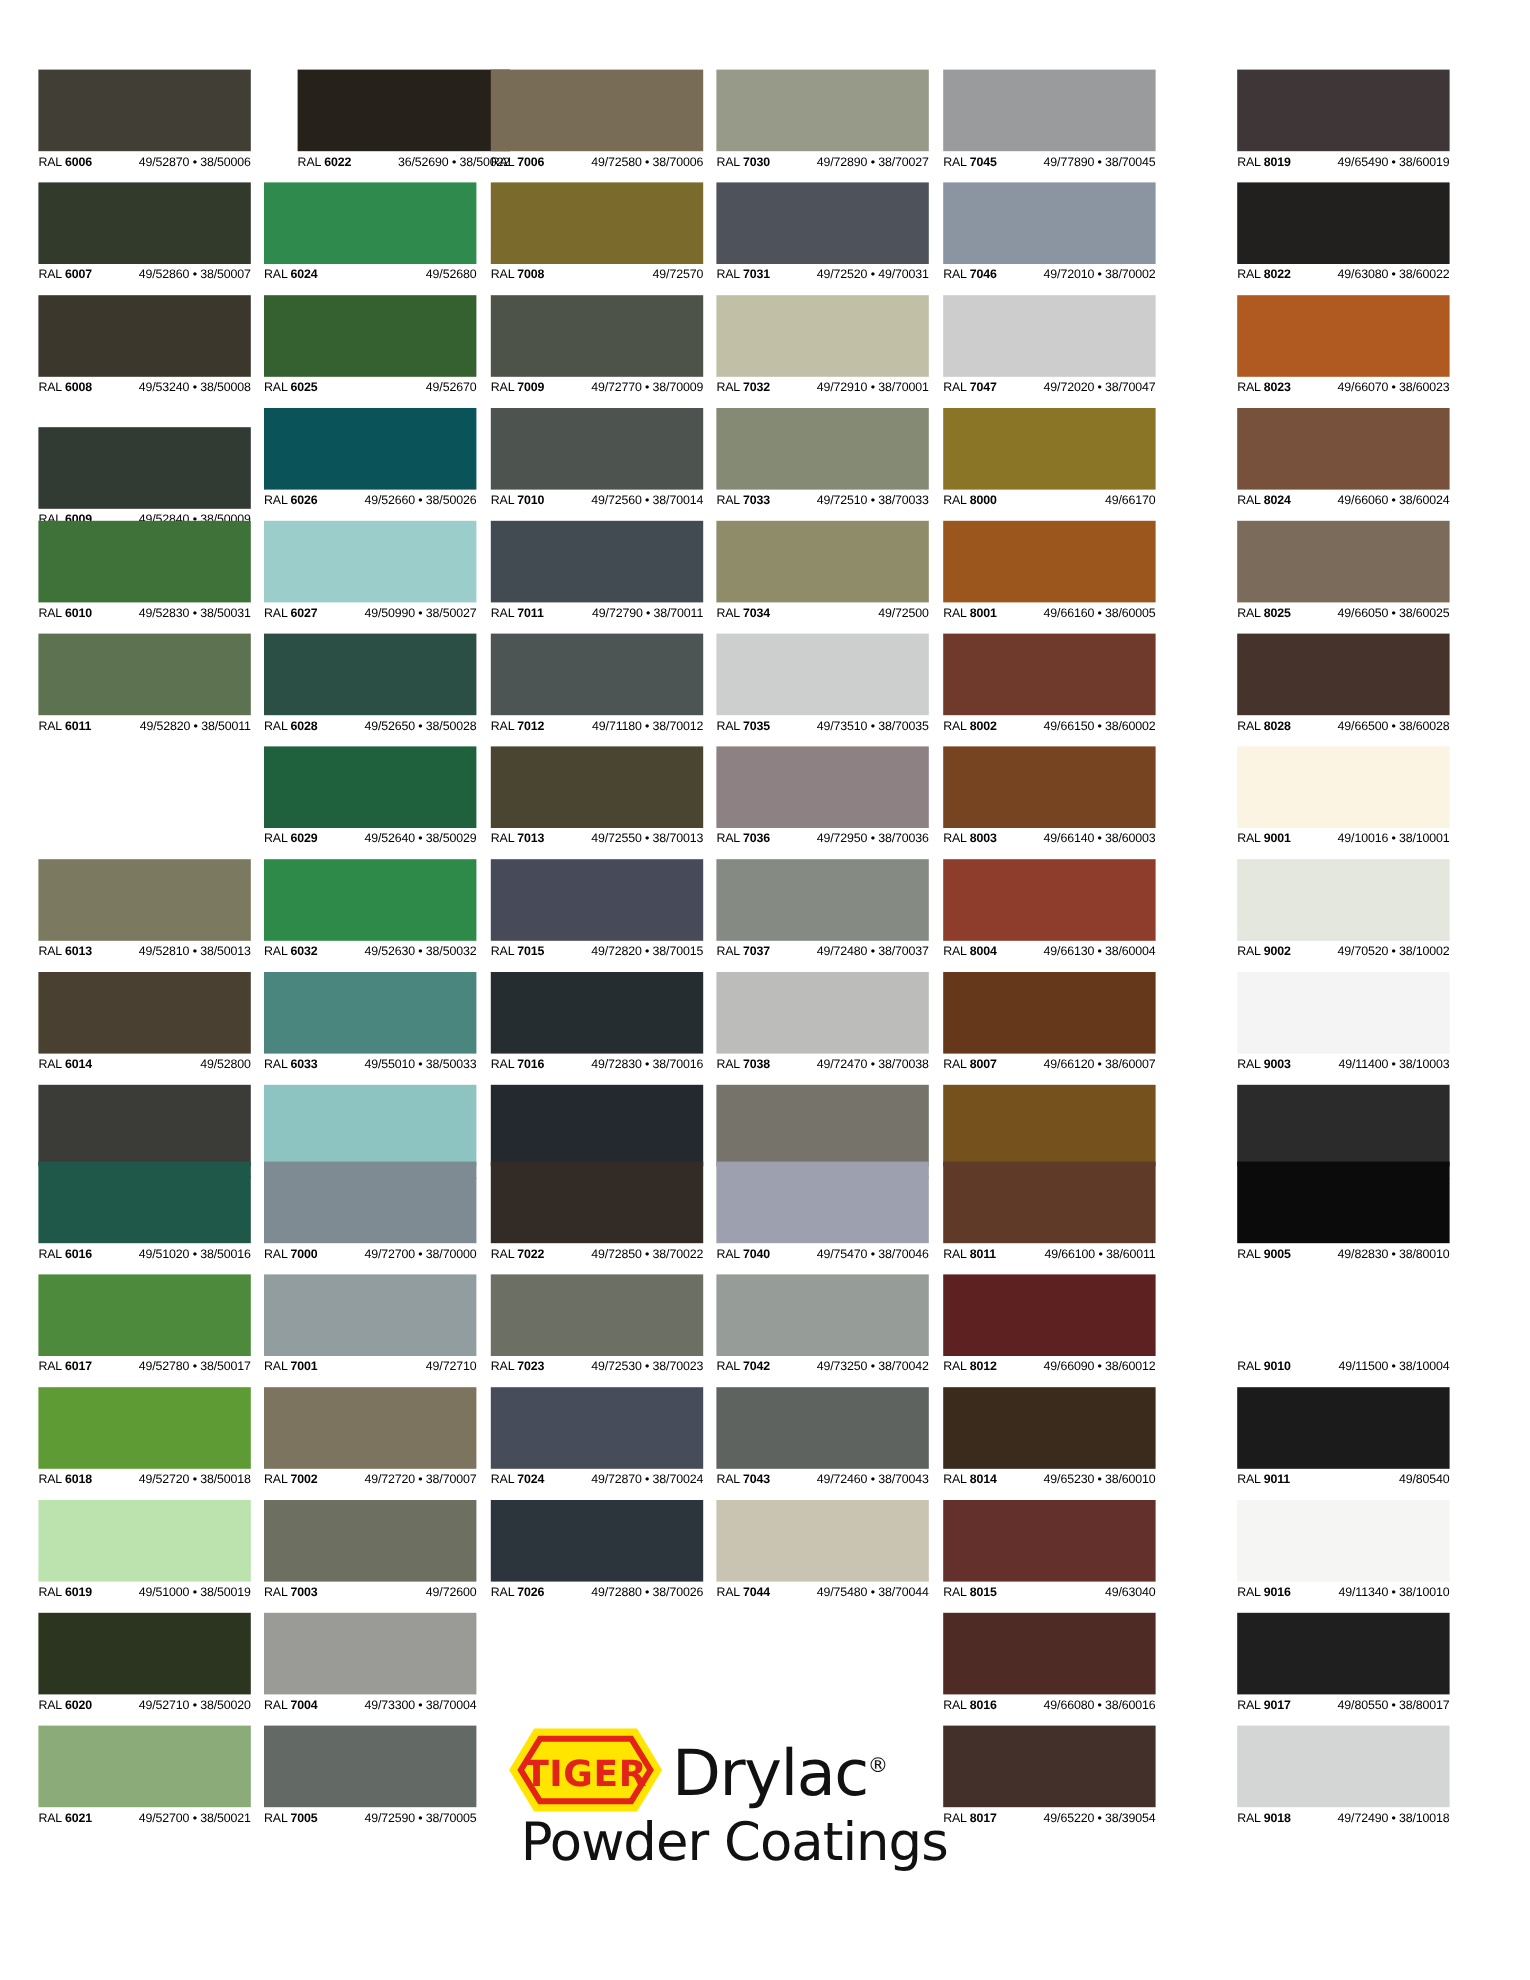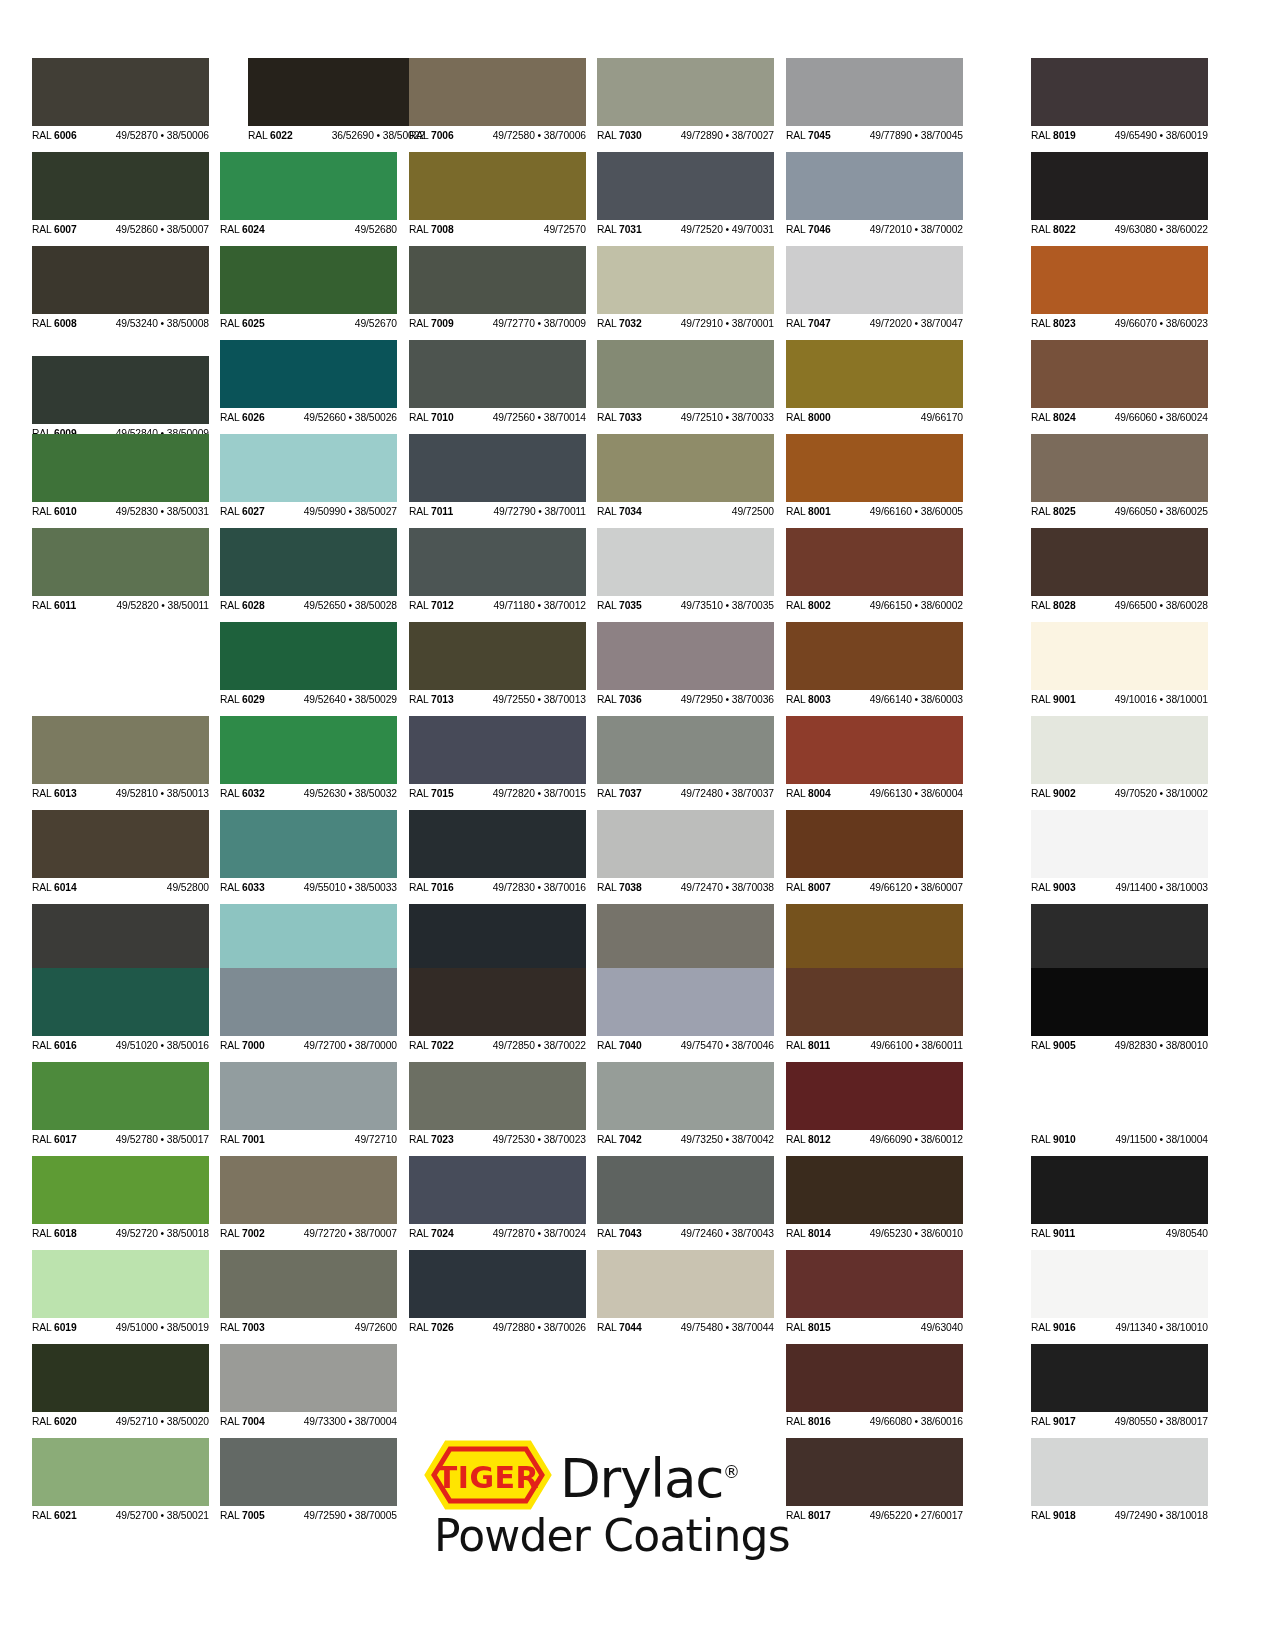--- a/index.html
+++ b/index.html
@@ -608,21 +608,21 @@
         <div class="swatch" style="background: rgb(79, 43, 37); height: 68px; width: 177px;"></div>
         <div class="label">
           <span class="lhs"><span class="ral-word">RAL </span><span class="ral-num">8016</span></span>
           <span class="codes"><span>49/66080</span><span> • </span><span>38/60016</span></span>
         </div>
       </div>
       <div class="cell" style="left: 786px; top: 1438px;">
         <div class="swatch" style="background: rgb(67, 48, 42); height: 68px; width: 177px;"></div>
         <div class="label">
           <span class="lhs"><span class="ral-word">RAL </span><span class="ral-num">8017</span></span>
-          <span class="codes"><span>49/65220</span><span> • </span><span>27/60017</span></span>
+          <span class="codes"><span>49/65220</span><span> • </span><span>38/39054</span></span>
         </div>
       </div>
       <div class="cell" style="left: 1031px; top: 58px;">
         <div class="swatch" style="background: rgb(63, 54, 56); height: 68px; width: 177px;"></div>
         <div class="label">
           <span class="lhs"><span class="ral-word">RAL </span><span class="ral-num">8019</span></span>
           <span class="codes"><span>49/65490</span><span> • </span><span>38/60019</span></span>
         </div>
       </div>
       <div class="cell" style="left: 1031px; top: 152px;">

